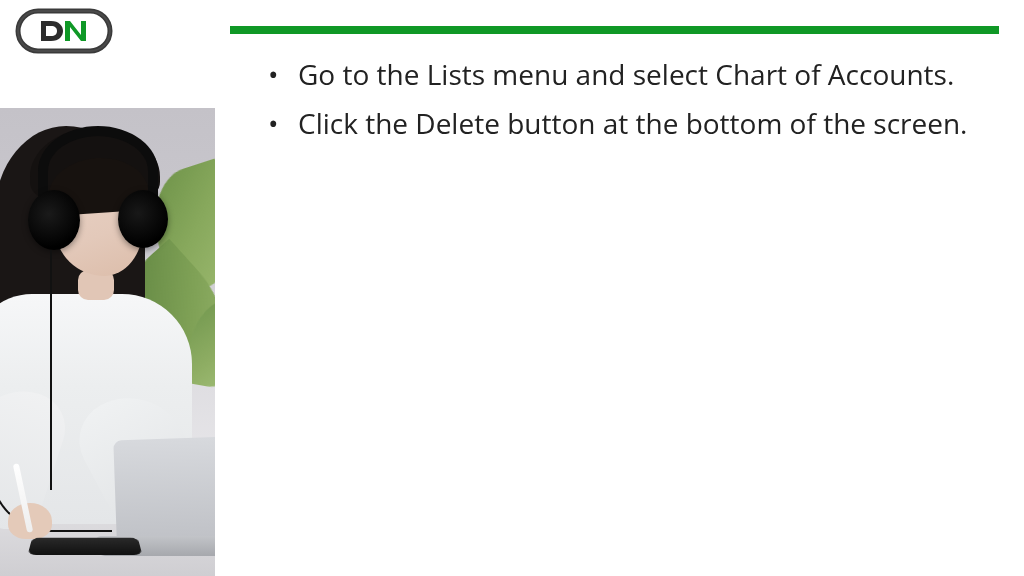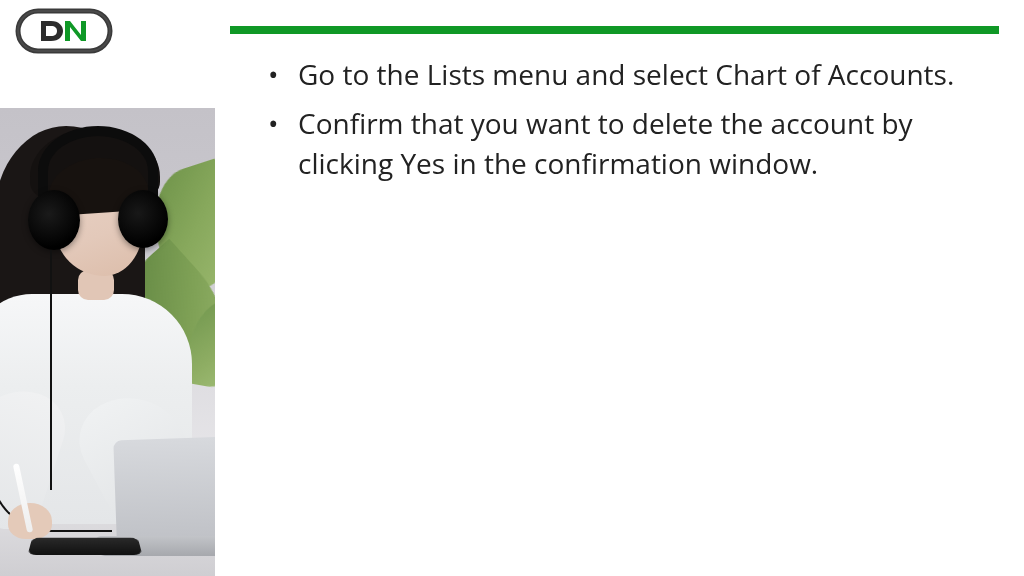--- a/index.html
+++ b/index.html
@@ -103,17 +103,17 @@
     </div>
     <div class="laptop-screen"></div>
     <div class="laptop-base"></div>
     <div class="tablet"></div>
   </div>
 
   <div class="content">
     <div class="accent-bar" style="background: rgb(15, 152, 38);"></div>
     <ul class="list">
       <li>Go to the Lists menu and select Chart of Accounts.</li>
-      <li>Confirm that you want to delete the account by clicking Yes in the confirmation window.</li>
+      <li>Click the Delete button at the bottom of the screen.</li>
     </ul>
   </div>
 
 </div>
 
 </body></html>

